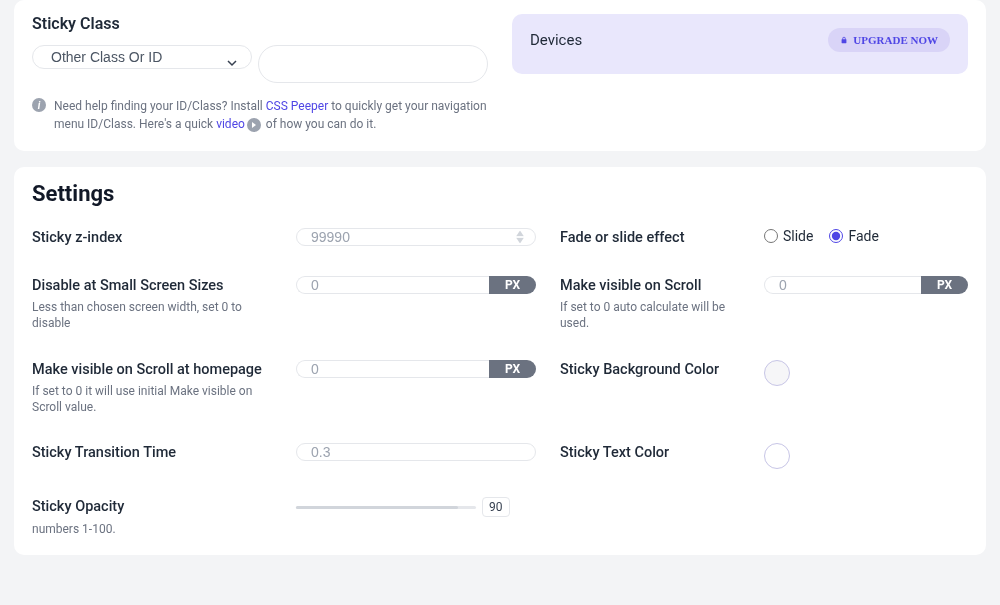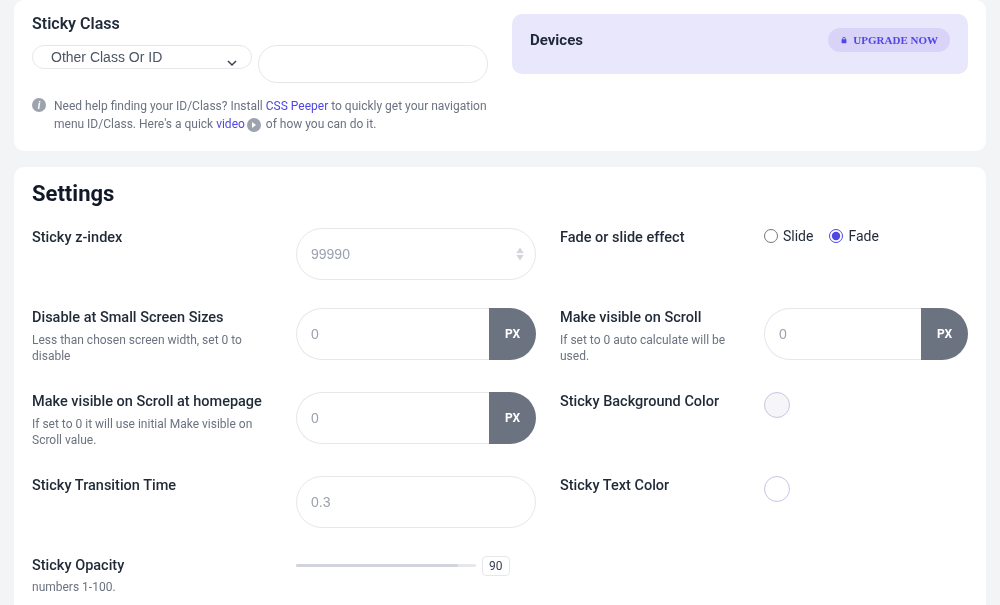--- a/index.html
+++ b/index.html
@@ -121,21 +121,21 @@
   padding: 14px 18px 22px 18px;
   position: relative;
 }
 .devices-header {
   display: flex;
   justify-content: space-between;
   align-items: center;
 }
 .devices-title {
   font-size: 15px;
-  font-weight: 700;
+  font-weight: 400;
   color: #1f2937;
 }
 .upgrade-btn {
   background: #d9d4f7;
   color: #4f46e5;
   font-size: 11px;
   font-weight: 700;
   border: none;
   border-radius: 999px;
   padding: 6px 12px;
@@ -177,21 +177,21 @@
   line-height: 1.35;
 }
 .field-help {
   font-size: 12px;
   color: #6b7280;
   margin-top: 4px;
   line-height: 1.35;
 }
 .ctrl-input {
   width: 100%;
-  height: 52px;
+  height: 18px;
   border: 1px solid #e5e7eb;
   border-radius: 999px;
   background: #fff;
   padding: 0 14px;
   font-size: 14px;
   color: #9ca3af;
 }
 .ctrl-stepper { position: relative; }
 .stepper-arrows {
   position: absolute;

